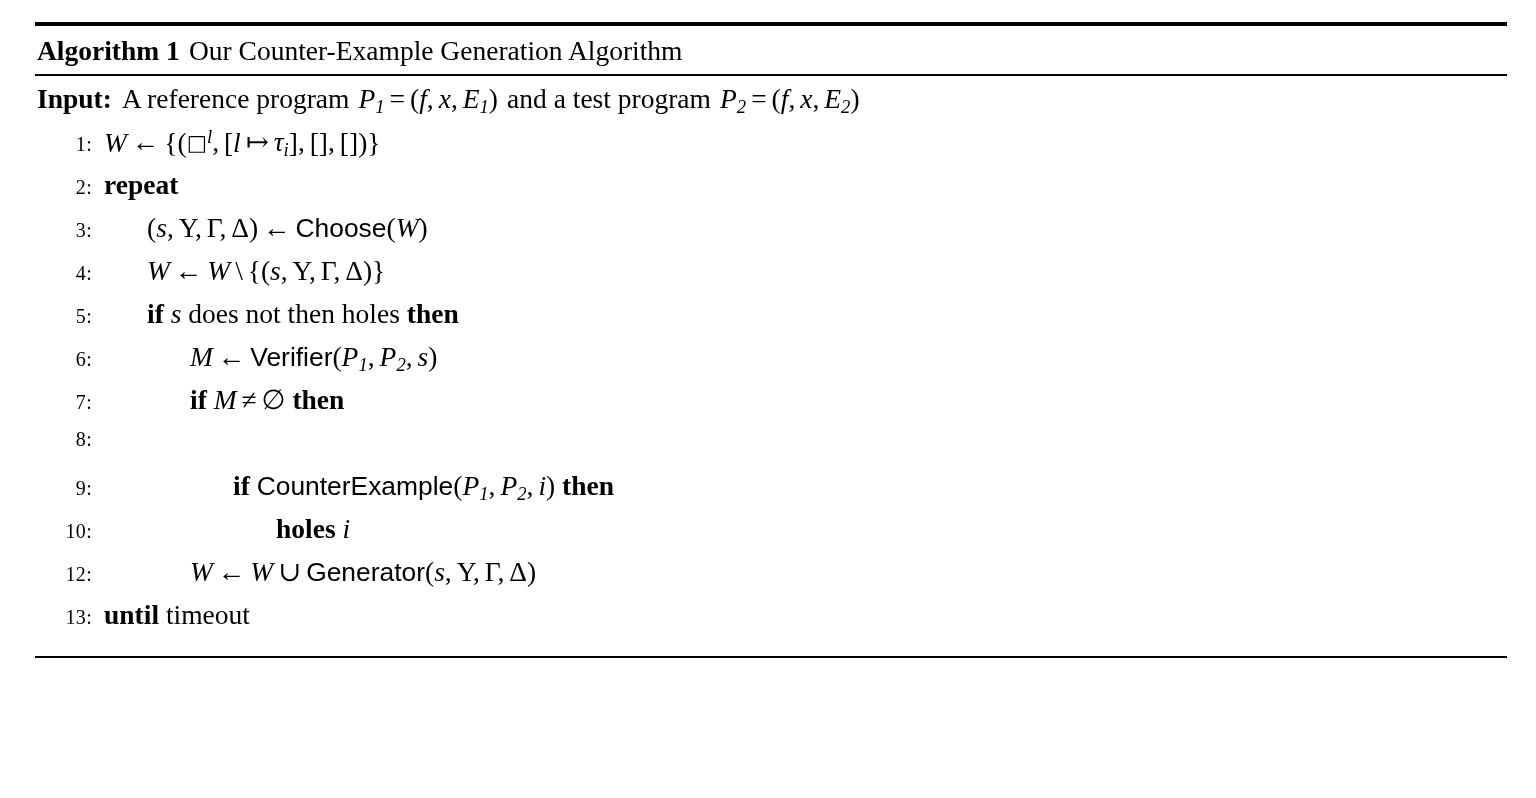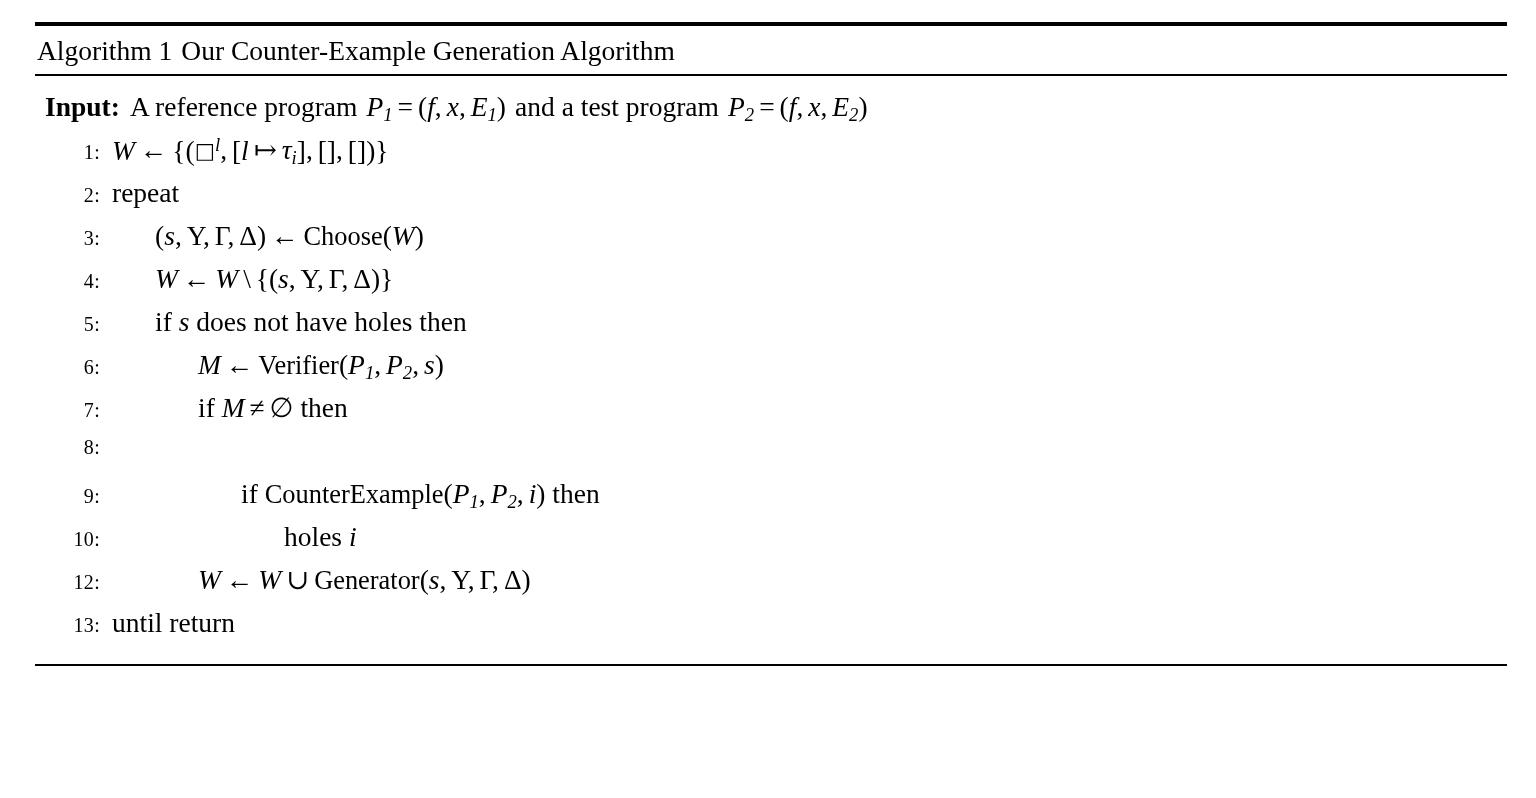--- a/index.html
+++ b/index.html
@@ -35,29 +35,28 @@
   }
 
   
   .algo-caption {
     font-size: 27.5px;
     line-height: 1.0;
     padding: 11px 0 9px 2px;
     white-space: nowrap;
   }
   .algo-caption .kw-bold {
-    font-weight: normal;
+    font-weight: bold;
     margin-top: 9px;
   }
 
   
   .algo-body {
-    padding-top: 17px;
+    padding-top: 9px;
     padding-bottom: 12px;
-    margin-left: 8px;
   }
 
   .algo-line {
     display: flex;
     align-items: baseline;
     font-size: 27.5px;
     line-height: 1.0;
     height: 43px;
     white-space: nowrap;
   }
@@ -90,31 +89,31 @@
 
   
   .ind-0 { padding-left: 12px; }
   .ind-1 { padding-left: 55px; }
   .ind-2 { padding-left: 98px; }
   .ind-3 { padding-left: 141px; }
   .ind-4 { padding-left: 184px; }
 
   
   .kw {                       
-    font-weight: normal;
+    font-weight: bold;
   }
   .mathit {                   
     font-style: italic;
     font-family: "Liberation Serif", "DejaVu Serif", serif;
   }
   .mathrm {                   
     font-style: normal;
   }
   .proc {                     
-    font-family: Liberation Serif, serif;
+    font-family: Liberation Sans, sans-serif;
     font-style: normal;
     font-size: 0.96em;
   }
   .op {                       
     padding: 0 0.18em;
     font-style: normal;
   }
   .sub {
     font-size: 0.68em;
     vertical-align: -0.28em;
@@ -171,21 +170,21 @@
       <span class="line-code ind-1"><span class="mathrm">(</span><span class="mathit">s</span><span class="comma">,</span><span class="mathrm">Υ</span><span class="comma">,</span><span class="mathrm">Γ</span><span class="comma">,</span><span class="mathrm">Δ</span><span class="mathrm">)</span><span class="op">←</span><span class="proc">Choose</span><span class="mathrm">(</span><span class="mathit">W</span><span class="mathrm">)</span></span>
     </div>
 
     <div class="algo-line">
       <span class="line-no">4:</span>
       <span class="line-code ind-1"><span class="mathit">W</span><span class="op">←</span><span class="mathit">W</span><span class="op">\</span><span class="mathrm">{(</span><span class="mathit">s</span><span class="comma">,</span><span class="mathrm">Υ</span><span class="comma">,</span><span class="mathrm">Γ</span><span class="comma">,</span><span class="mathrm">Δ</span><span class="mathrm">)}</span></span>
     </div>
 
     <div class="algo-line">
       <span class="line-no">5:</span>
-      <span class="line-code ind-1"><span class="kw">if</span> <span class="mathit">s</span> <span>does not have holes</span> <span class="kw">then</span></span>
+      <span class="line-code ind-1"><span class="kw">if</span> <span class="mathit">s</span> <span>does not then holes</span> <span class="kw">then</span></span>
     </div>
 
     <div class="algo-line">
       <span class="line-no">6:</span>
       <span class="line-code ind-2"><span class="mathit">M</span><span class="op">←</span><span class="proc">Verifier</span><span class="mathrm">(</span><span class="mathit"><span>P</span><span class="sub">1</span></span><span class="comma">,</span><span class="mathit"><span>P</span><span class="sub">2</span></span><span class="comma">,</span><span class="mathit">s</span><span class="mathrm">)</span></span>
     </div>
 
     <div class="algo-line">
       <span class="line-no">7:</span>
       <span class="line-code ind-2"><span class="kw">if</span> <span class="mathit">M</span><span class="op">≠</span><span class="mathrm">∅</span> <span class="kw">then</span></span>
@@ -206,20 +205,20 @@
     </div>
 
 
     <div class="algo-line">
       <span class="line-no">12:</span>
       <span class="line-code ind-2"><span class="mathit">W</span><span class="op">←</span><span class="mathit">W</span><span class="op">∪</span><span class="proc">Generator</span><span class="mathrm">(</span><span class="mathit">s</span><span class="comma">,</span><span class="mathrm">Υ</span><span class="comma">,</span><span class="mathrm">Γ</span><span class="comma">,</span><span class="mathrm">Δ</span><span class="mathrm">)</span></span>
     </div>
 
     <div class="algo-line">
       <span class="line-no">13:</span>
-      <span class="line-code ind-0"><span class="kw">until</span> <span>return</span></span>
+      <span class="line-code ind-0"><span class="kw">until</span> <span>timeout</span></span>
     </div>
 
   </div>
 
   <div class="rule-thin"></div>
 
 </div>
 
 </body></html>

